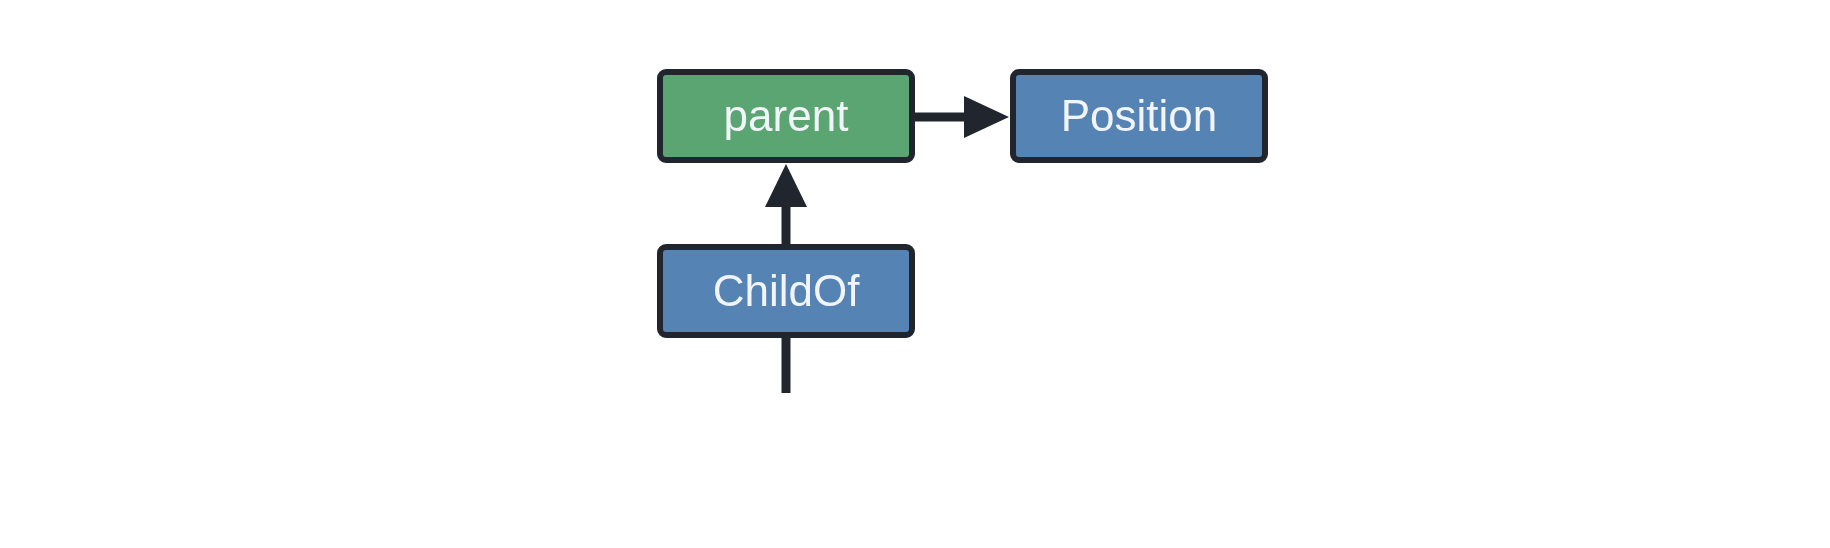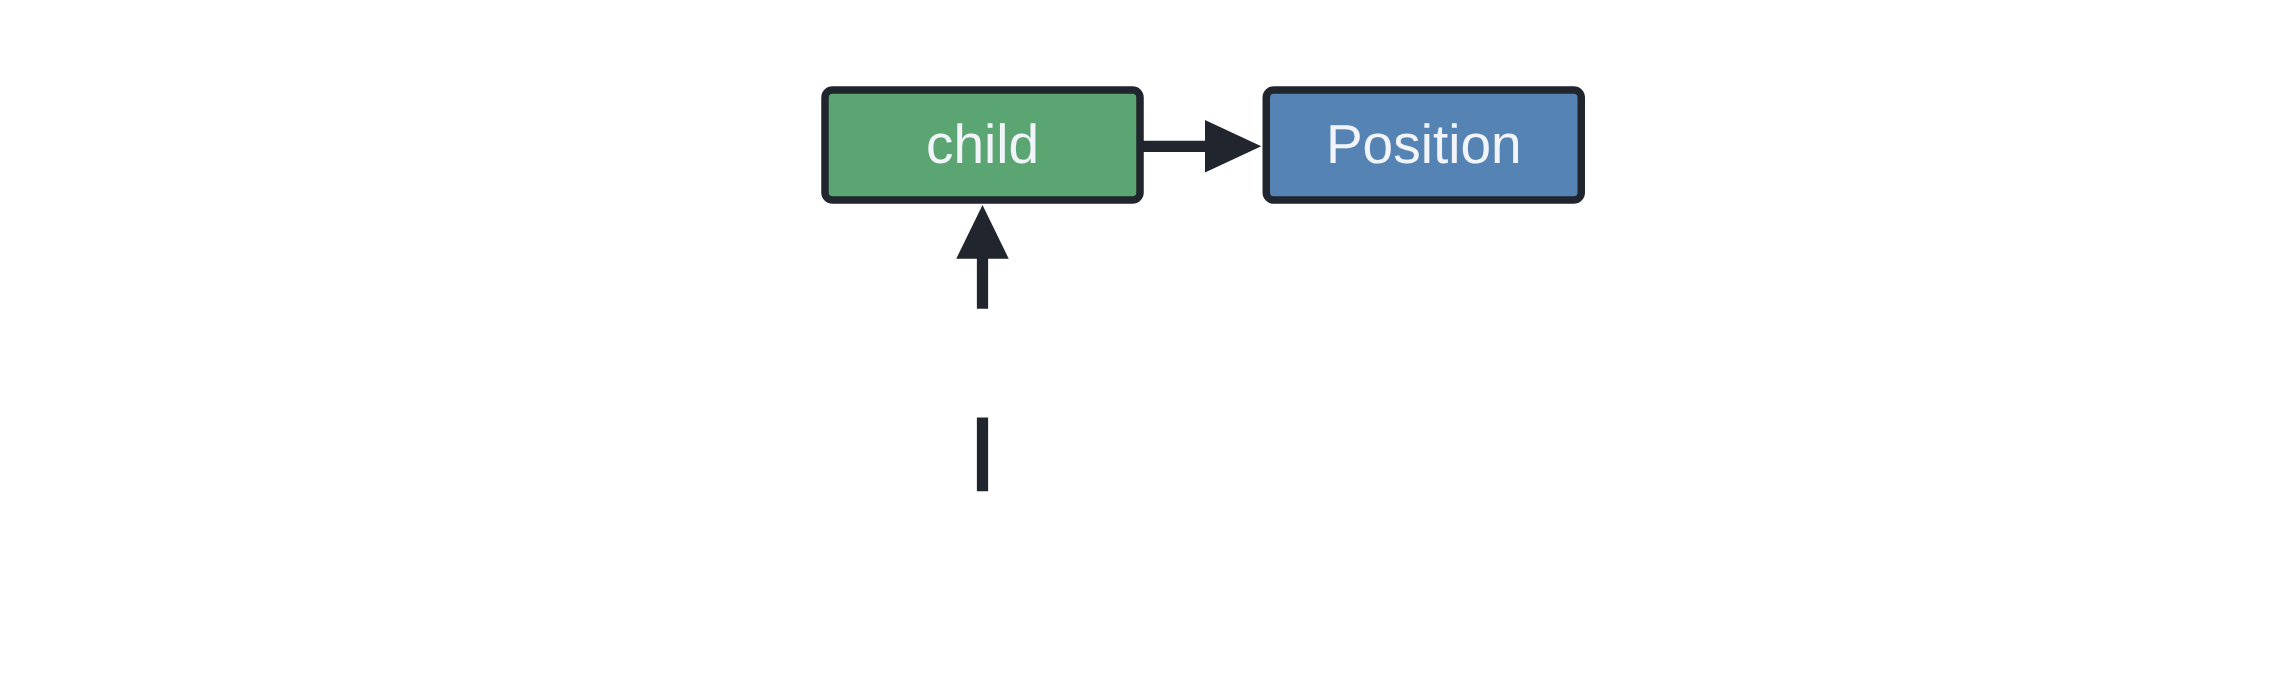--- a/index.html
+++ b/index.html
@@ -67,22 +67,25 @@
       <line x1="786" y1="247" x2="786" y2="202" stroke="#21262e" stroke-width="9"></line>
       <polygon points="765,207 807,207 786,164" fill="#21262e"></polygon>
     </g>
 
     <g>
       <line x1="786" y1="334" x2="786" y2="393" stroke="#21262e" stroke-width="9"></line>
     </g>
   </svg>
 
   <div class="node node-green node-parent" style="background: rgb(90, 165, 113);">
-    <span class="label">child</span>
+    <span class="label">parent</span>
   </div>
 
   <div class="node node-blue node-position" style="background: rgb(85, 131, 180); align-items: center;">
     <span class="label">Position</span>
   </div>
 
+  <div class="node node-blue node-childof" style="background: rgb(85, 131, 180);">
+    <span class="label">ChildOf</span>
+  </div>
 
 
 </div>
 
 </body></html>

